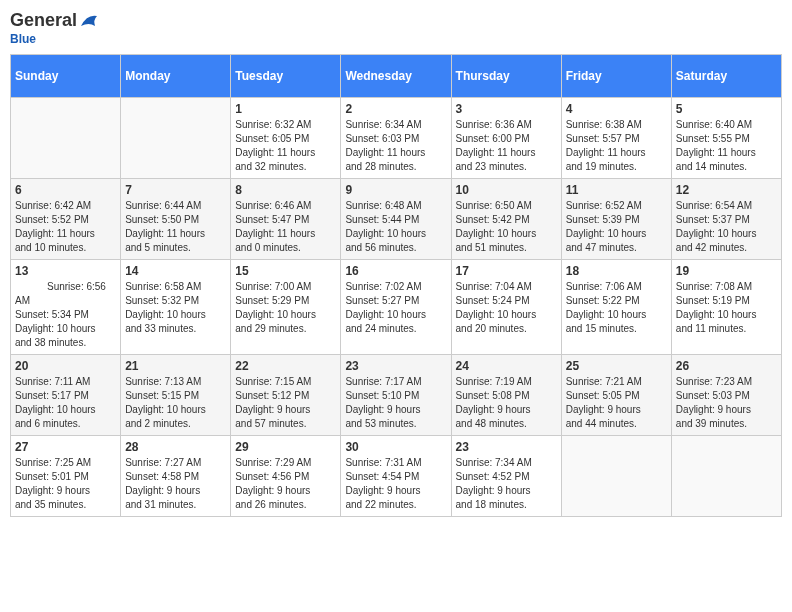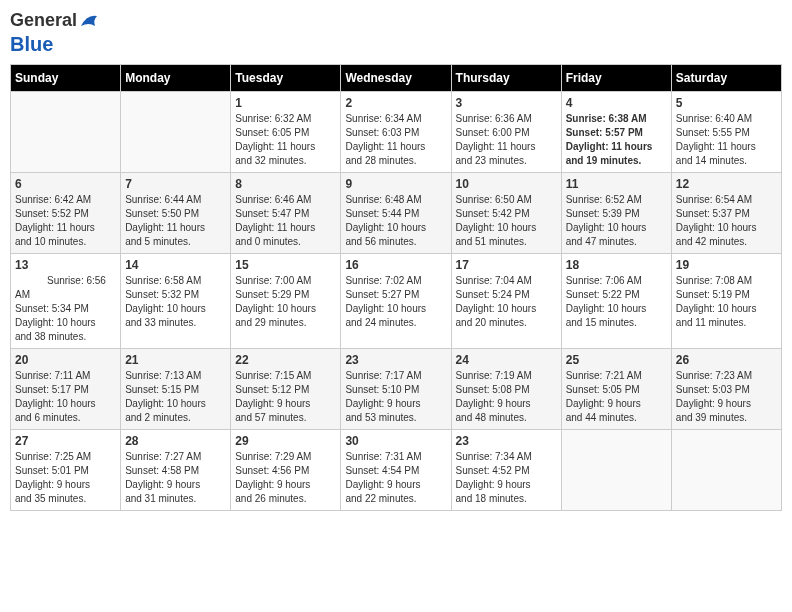--- a/index.html
+++ b/index.html
@@ -36,25 +36,25 @@
     .location {
       font-size: 16px;
       color: #555;
     }
     table {
       width: 100%;
       border-collapse: collapse;
       table-layout: fixed;
     }
     thead tr th {
-      background-color: #000000;
+      background-color: #3b82f6;
       color: #fff;
       font-size: 12px;
       font-weight: bold;
-      padding: 6px 4px;
+      padding: 14px 4px;
       text-align: left;
       border: 1px solid #ccc;
     }
     tbody tr td {
       border: 1px solid #ccc;
       vertical-align: top;
       padding: 4px;
       font-size: 10px;
       color: #333;
       height: 78px;
@@ -83,21 +83,21 @@
 <div class="container">
   <div class="header">
     <div class="logo">
     <div style="display:flex;flex-direction:column;line-height:1.2;">
       <div style="display:flex;align-items:center;gap:2px;">
         <span style="font-size:18px;font-weight:bold;color:#333;">General</span>
         <svg width="22" height="18" viewBox="0 0 22 18">
           <path d="M2,14 Q8,2 18,4 Q14,8 16,14 Q10,10 2,14Z" fill="#1a5cb5"></path>
         </svg>
       </div>
-      <span style="font-size:20px;font-weight:bold;color:#1a5cb5;">Blue</span>
+      <span style="font-size:12px;font-weight:bold;color:#1a5cb5;">Blue</span>
     </div>
   </div>
     <div class="title-block">
       <div class="month-title"></div>
       <div class="location"></div>
     </div>
   </div>
 
   <table>
     <thead>
@@ -120,21 +120,21 @@
 Daylight: 11 hours
 and 32 minutes.</span></td>
           <td><span class="day-number">2</span><span class="day-info" style="white-space: pre-line;">Sunrise: 6:34 AM
 Sunset: 6:03 PM
 Daylight: 11 hours
 and 28 minutes.</span></td>
           <td><span class="day-number">3</span><span class="day-info" style="white-space: pre-line;">Sunrise: 6:36 AM
 Sunset: 6:00 PM
 Daylight: 11 hours
 and 23 minutes.</span></td>
-          <td><span class="day-number">4</span><span class="day-info" style="white-space: pre-line; font-weight: bold;">Sunrise: 6:38 AM
+          <td><span class="day-number">4</span><span class="day-info" style="white-space: pre-line;">Sunrise: 6:38 AM
 Sunset: 5:57 PM
 Daylight: 11 hours
 and 19 minutes.</span></td>
           <td><span class="day-number">5</span><span class="day-info" style="white-space: pre-line;">Sunrise: 6:40 AM
 Sunset: 5:55 PM
 Daylight: 11 hours
 and 14 minutes.</span></td>
         </tr>
         <tr>
           <td><span class="day-number">6</span><span class="day-info" style="white-space: pre-line;">Sunrise: 6:42 AM

